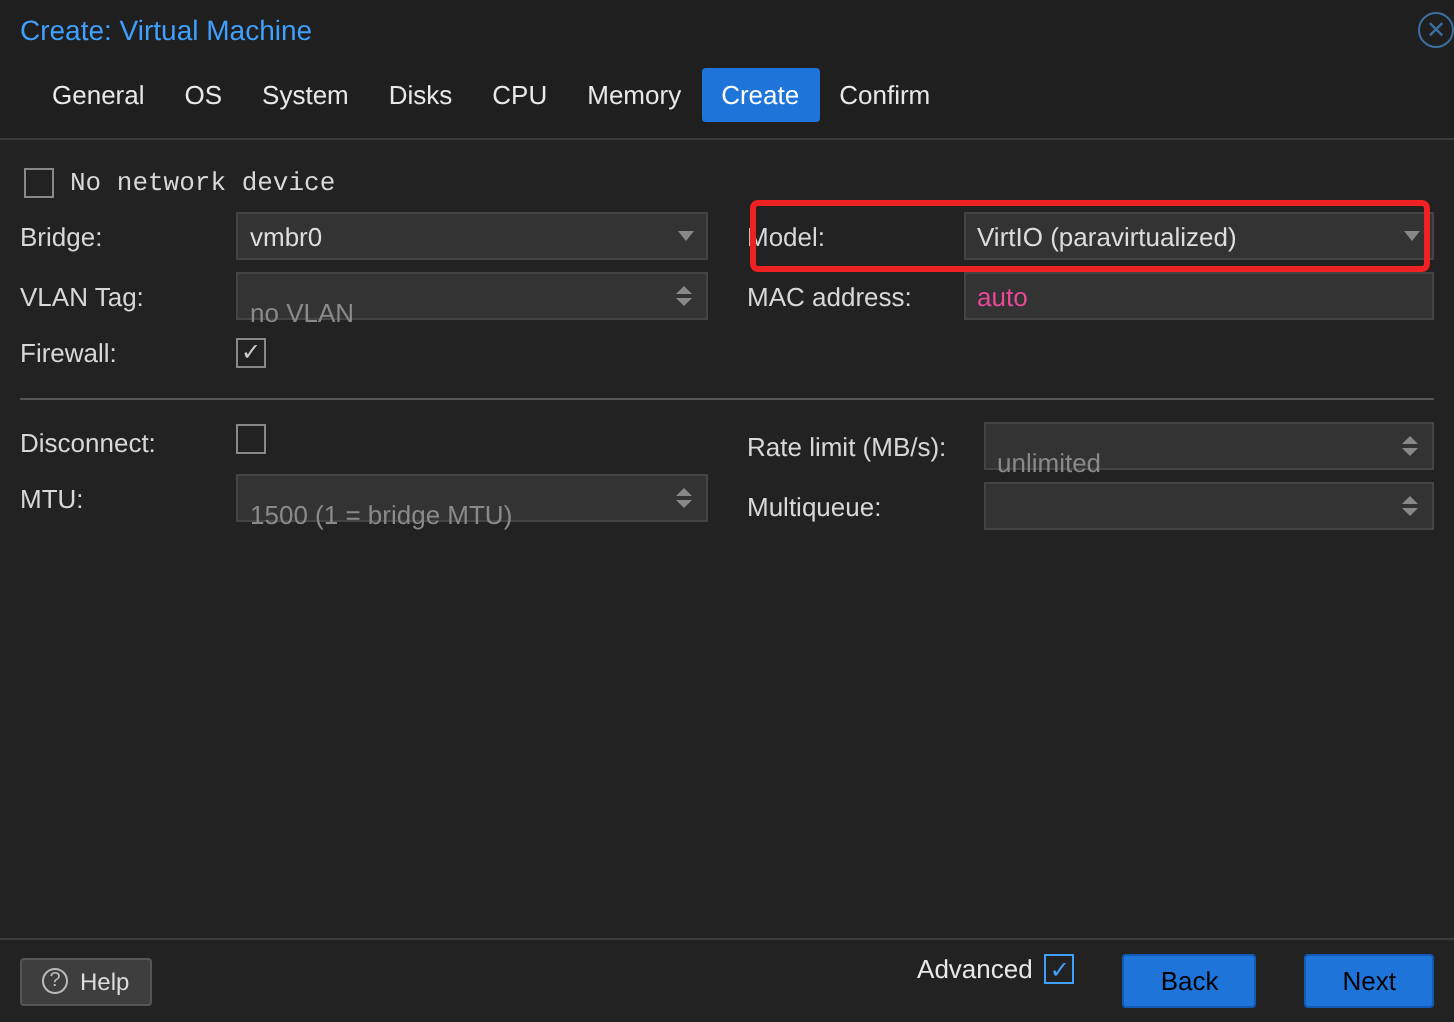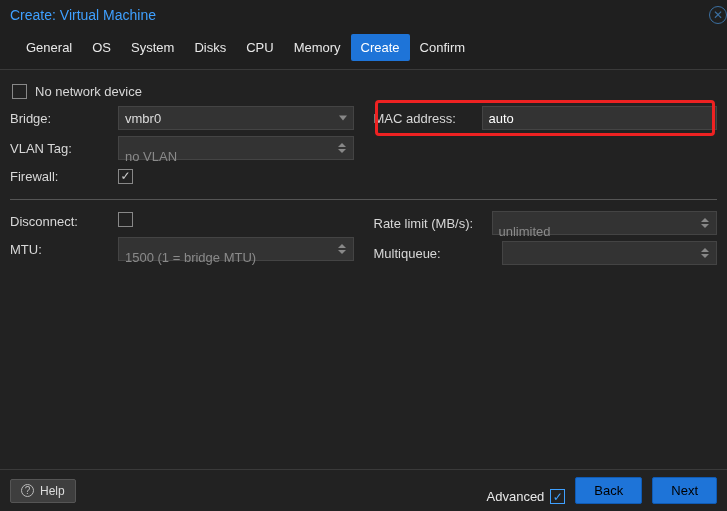--- a/index.html
+++ b/index.html
@@ -58,20 +58,21 @@
   }
   .body {
     flex: 1;
     padding: 10px 10px 10px 10px;
     overflow: auto;
   }
   .row-full {
     display: flex;
     align-items: center;
     padding: 4px 0;
+    font-family: Liberation Mono, monospace;
   }
   .row-full .cb-wrap { margin-left: 2px; display:flex; align-items:center; }
   .row-full .label { margin-left: 8px; }
   .cols {
     display: flex;
     gap: 20px;
   }
   .col { flex: 1; }
   .field {
     display: flex;
@@ -121,21 +122,21 @@
   }
   .sp-up, .sp-down { width:0; height:0; margin:0 auto; }
   .sp-up { border-left:4px solid transparent; border-right:4px solid transparent; border-bottom:4px solid #888; }
   .sp-down { border-left:4px solid transparent; border-right:4px solid transparent; border-top:4px solid #888; }
   .textin {
     background: #333;
     border: 1px solid #444;
     height: 24px;
     display:flex; align-items:center;
     padding: 0 6px;
-    color: #ffffff;
+    color: #ec4899;
   }
   .checkbox {
     width: 15px; height: 15px;
     border: 1px solid #888;
     background: transparent;
     display: inline-flex;
     align-items: center; justify-content: center;
     cursor: pointer;
   }
   .checkbox.checked::after {
@@ -169,21 +170,21 @@
     color: #ddd;
     padding: 4px 10px;
     display: inline-flex;
     align-items: center;
     gap: 6px;
     cursor: pointer;
     border-radius: 2px;
     font-size: 12px;
   }
   .footer-right {
-    display: flex; align-items: flex-end; gap: 10px;
+    display: flex; align-items: flex-start; gap: 24px;
   }
   .adv-wrap {
     display: flex; align-items: center; gap: 6px;
     color: #e8e8e8;
   }
   .adv-wrap .checkbox {
     border-color: #3fa0ff;
   }
   .adv-wrap .checkbox.checked::after { color: #3fa0ff; }
   .btn {
@@ -255,20 +256,27 @@
         </div>
 
         <div class="field">
           <div class="flabel">Firewall:</div>
           <div class="fcontrol"><span class="checkbox checked"></span></div>
         </div>
 
       </div>
       <div class="col">
 
+        <div class="field">
+          <div class="flabel">Model:</div>
+          <div class="fcontrol combo">
+            <span>VirtIO (paravirtualized)</span>
+            <span class="caret"></span>
+          </div>
+        </div>
 
         <div class="field">
           <div class="flabel">MAC address:</div>
           <div class="fcontrol textin">
             <span>auto</span>
           </div>
         </div>
 
       </div>
     </div>
@@ -302,21 +310,21 @@
           <div class="fcontrol spinner">
             <span>unlimited</span>
             <span class="spin-arrows">
                 <span class="sp-up"></span>
                 <span class="sp-down"></span>
               </span>
           </div>
         </div>
 
         <div class="field">
-          <div class="flabel" style="width:128px">Multiqueue:</div>
+          <div class="flabel" style="width:118px">Multiqueue:</div>
           <div class="fcontrol spinner">
             <span></span>
             <span class="spin-arrows">
                 <span class="sp-up"></span>
                 <span class="sp-down"></span>
               </span>
           </div>
         </div>
 
       </div>

